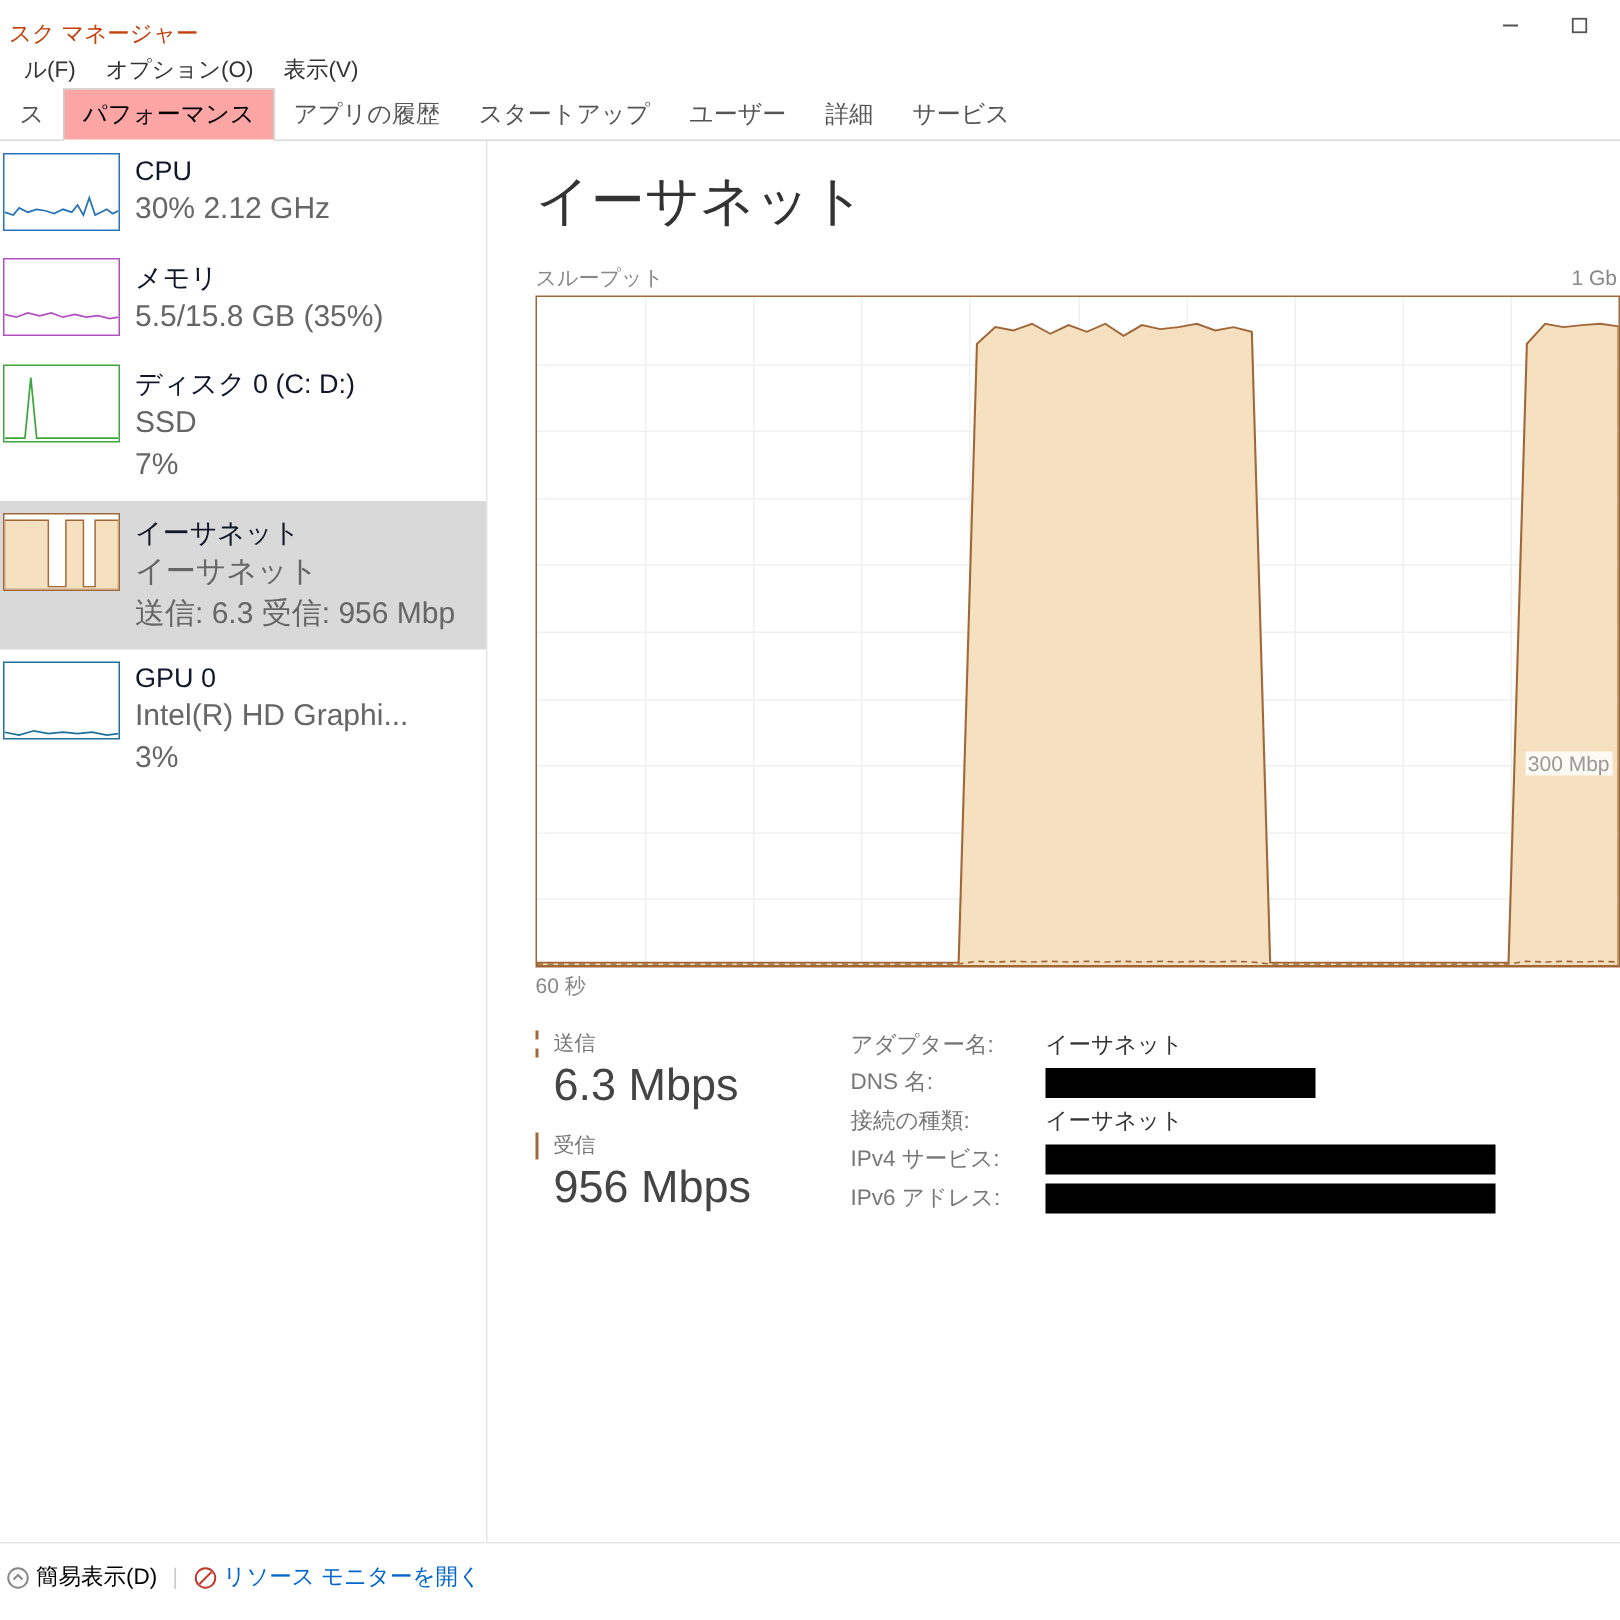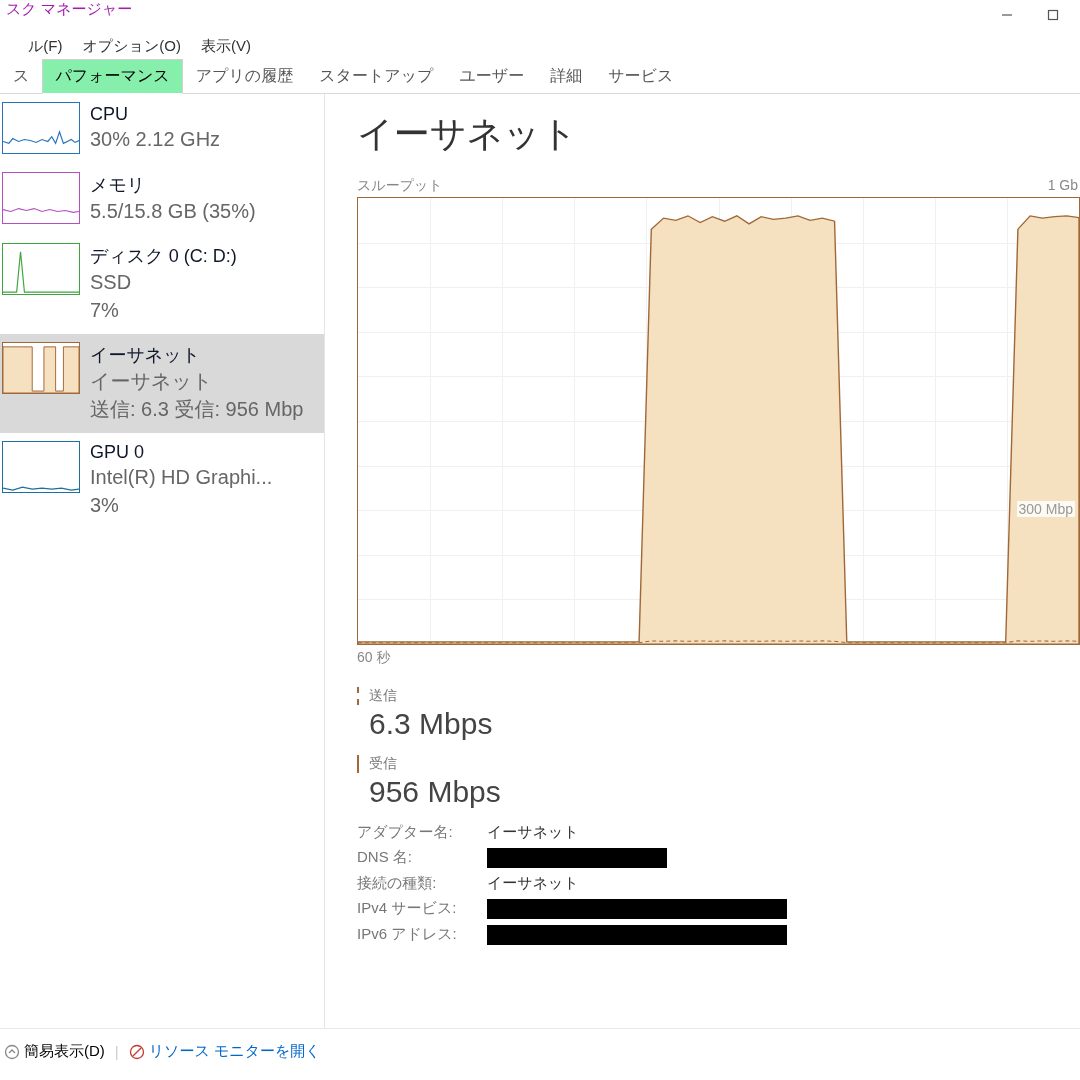--- a/index.html
+++ b/index.html
@@ -9,38 +9,38 @@
     background: #ffffff;
     color: #000;
     width: 1080px;
     height: 1080px;
     overflow: hidden;
     position: relative;
   }
   .titlebar {
     height: 32px;
     display: flex;
-    align-items: flex-start;
+    align-items: flex-end;
     padding: 0 4px;
-    color: #a21caf;
+    color: #c2410c;
     font-size: 15px;
     gap: 36px;
   }
   .titlebar .title { padding-left: 2px; }
   .sysbtns { margin-left: auto; display: flex; }
   .sysbtn {
     width: 46px; height: 30px;
     display: flex; align-items: center; justify-content: center;
     color: #666;
   }
   .menubar {
     height: 28px;
     display: flex;
     align-items: center;
-    padding-left: 18px;
+    padding-left: 6px;
     color: #333;
     font-size: 15px;
   }
   .menuitem { padding: 2px 10px; }
   .tabs {
     display: flex;
     align-items: flex-end;
     border-bottom: 1px solid #d9d9d9;
     height: 34px;
     padding-left: 0px;
@@ -48,21 +48,21 @@
   }
   .tab {
     padding: 6px 12px 6px 12px;
     font-size: 16px;
     color: #555;
     border: 1px solid transparent;
     border-bottom: none;
     white-space: nowrap;
   }
   .tab.active {
-    background: #86efac;
+    background: #fca5a5;
     color: #000;
     border: 1px solid #d0d0d0;
     border-bottom: 1px solid #fff;
     margin-bottom: -1px;
   }
   .content {
     display: flex;
     height: calc(1080px - 32px - 28px - 34px - 46px - 6px);
   }
   .sidebar {
@@ -107,21 +107,21 @@
   .grid-v, .grid-h { position:absolute; background:#f0f0f0; }
   .grid-v { width:1px; height:100%; top:0; }
   .grid-h { height:1px; width:100%; left:0; }
   .chart-mid-label {
     position: absolute; right: 4px;
     font-size: 14px; color: #999; background:rgba(255,255,255,0.8);
     padding: 0 2px;
   }
   .chart-bottom-label { font-size:14px; color:#888; margin-top:4px; }
   .chart svg.plot { position:absolute; inset:0; width:100%; height:100%; }
-  .stats-row { display:flex; margin-top:20px;flex-direction:column; }
+  .stats-row { display:flex; margin-top:20px; }
   .stats-left { width:210px; }
   .stat-block { margin-bottom: 14px; }
   .stat-label { font-size:14px; color:#777; border-left: 2px dashed #a06838; padding-left:10px; margin-bottom:2px;}
   .stat-label.solid { border-left: 2px solid #a06838; }
   .stat-value { font-size:30px; color:#444; padding-left:12px; }
   .stats-right { flex:1; }
   .kv-row { display:flex; align-items:flex-start; margin-bottom:6px; font-size:15px; }
   .kv-key { width: 130px; color:#777; }
   .kv-val { color:#333; }
   .redacted { background:#000; height:20px; }

